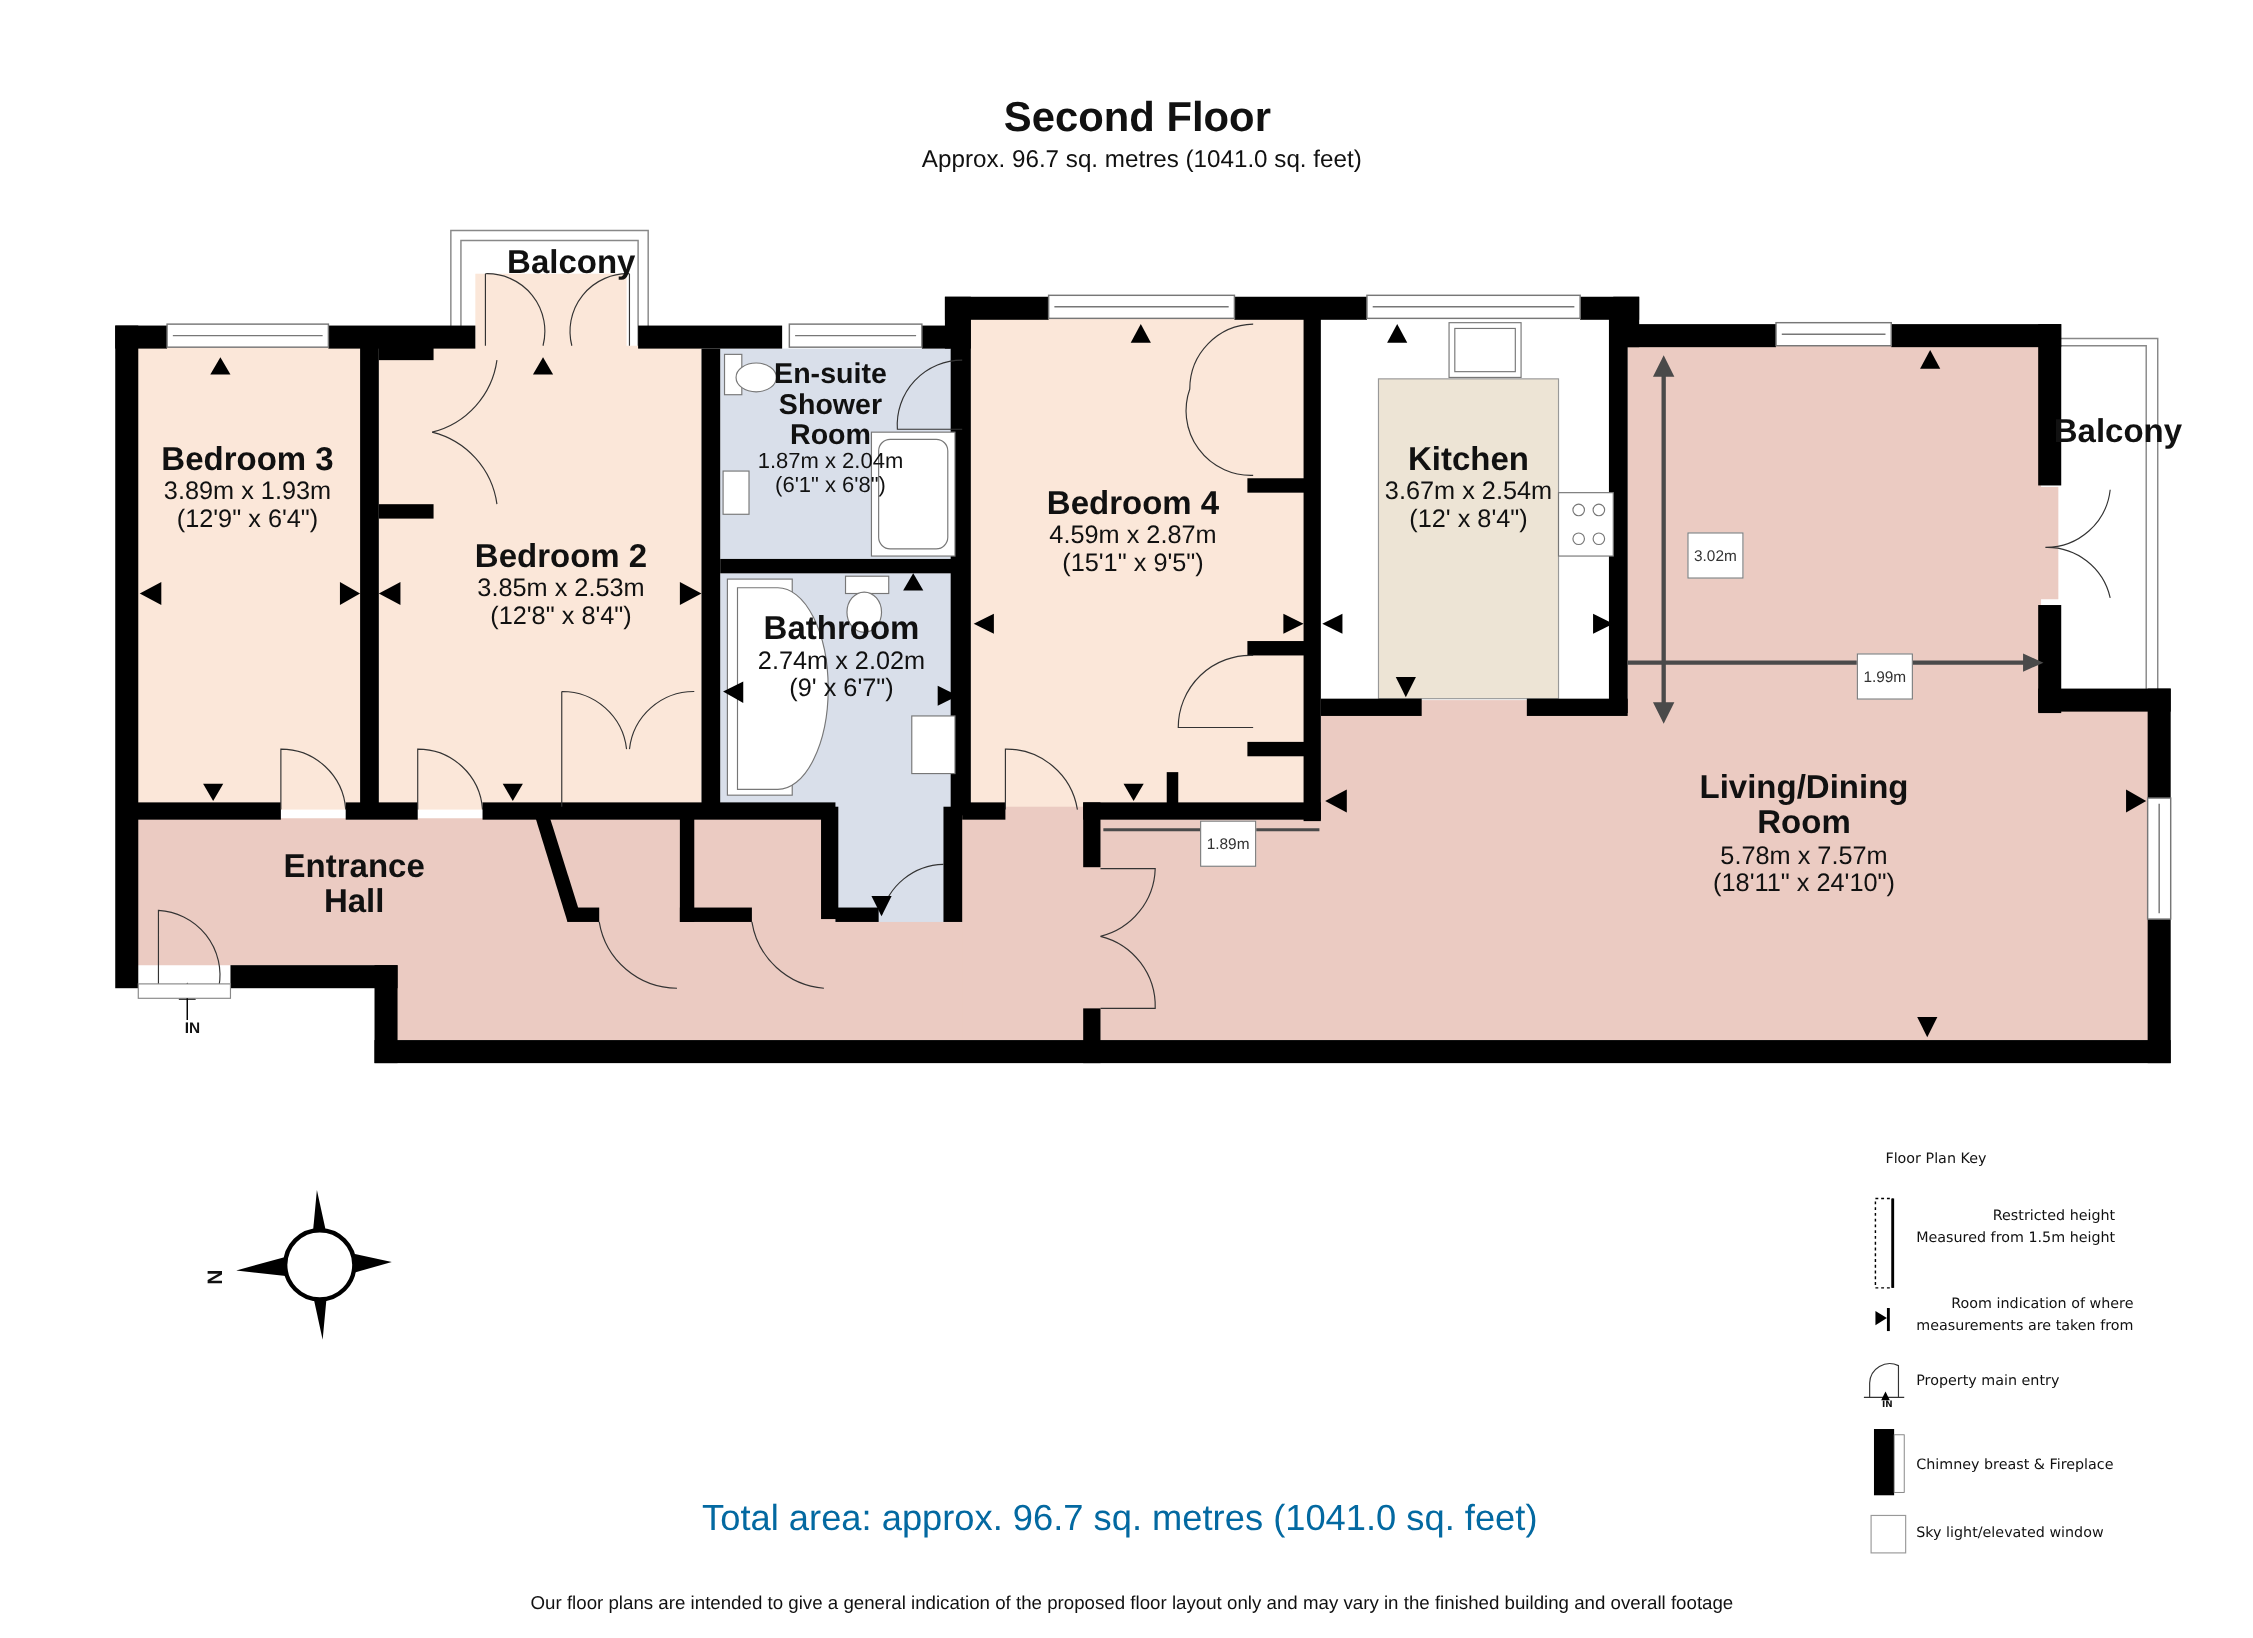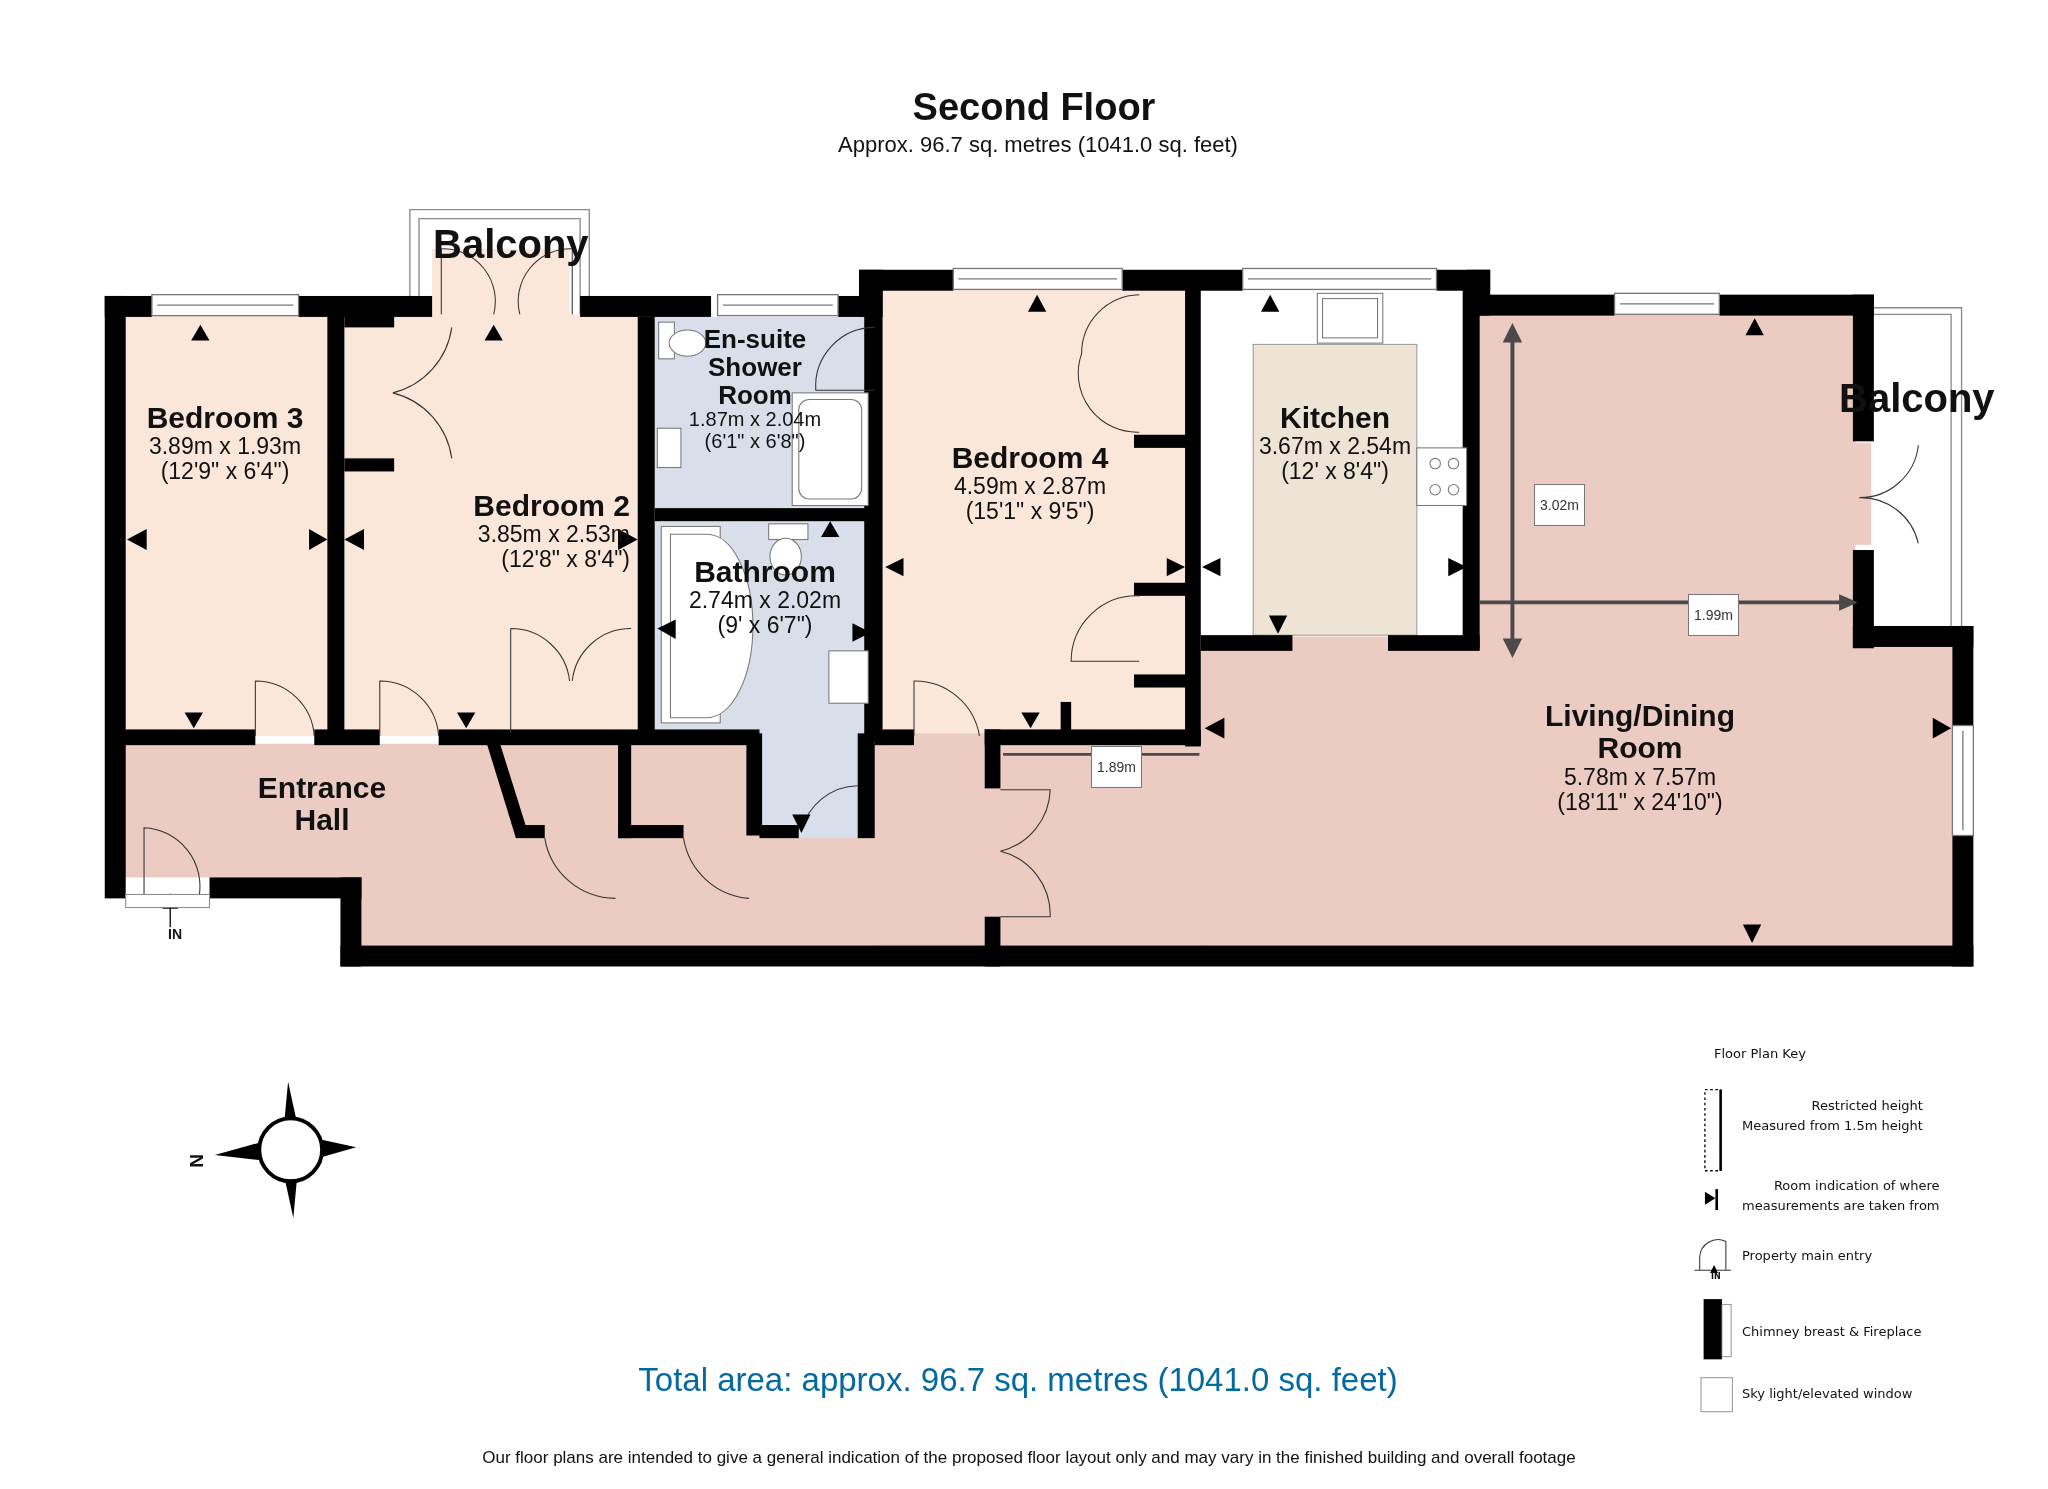--- a/index.html
+++ b/index.html
@@ -7,21 +7,21 @@
   #plan { position: absolute; left: 0; top: 0; width: 2048px; height: 1489px; }
   .title { position: absolute; left: 0; width: 2068px; text-align: center; top: 86px; font-weight: bold; font-size: 38px; color: #111; }
   .subtitle { position: absolute; left: 0; width: 2076px; text-align: center; top: 132px; font-size: 22px; color: #111; }
   .total { position: absolute; left: 0; width: 2036px; text-align: center; top: 1361px; font-size: 33px; color: #0369a1; }
   .disclaimer { position: absolute; left: 0; width: 2058px; text-align: center; top: 1448px; font-size: 17px; color: #111; }
   .room-label { position: absolute; text-align: center; color: #111; line-height: 1.08; }
   .room-label .name { font-weight: bold; font-size: 30px; display: block; }
   .room-label .dim { font-size: 23px; display: block; }
   .room-label.small .name { font-size: 26px; }
   .room-label.small .dim { font-size: 20px; }
-  .balcony-label { position: absolute; font-weight: bold; font-size: 40px; color: #111; }
+  .balcony-label { position: absolute; font-weight: bold; font-size: 30px; color: #111; margin-left: 28px; }
   .meas { position: absolute; background: #fff; border: 1px solid #777; font-size: 14px; padding: 12px 5px; color: #333; margin-left: 48px; }
   .key { position: absolute; left: 1700px; top: 1046px; width: 340px; font-family: "DejaVu Sans", sans-serif; color: #111; }
   .key .key-title { font-weight: normal; font-size: 13px; margin-left: 14px; }
   .key .key-item { position: absolute; left: 0; width: 340px; height: 60px; text-align: right; }
   .key .key-text { position: absolute; left: 42px; font-size: 13px; line-height: 20px; }
   .in-label { position: absolute; font-weight: bold; font-size: 14px; color: #111; }
   .compass-n { position: absolute; font-weight: bold; font-size: 19px; color: #111; }
 </style>
 </head>
 <body>
@@ -227,21 +227,21 @@
     <rect x="1315" y="996" width="7" height="40" fill="#fff" stroke="#777" stroke-width="0.6"></rect>
     <rect x="1299" y="1052" width="24" height="26" fill="#fff" stroke="#999" stroke-width="0.8"></rect>
   </g>
 </svg>
 
 <div class="room-label" style="left:110px; top:402px; width:230px;">
   <span class="name">Bedroom 3</span>
   <span class="dim">3.89m x 1.93m</span>
   <span class="dim">(12'9" x 6'4")</span>
 </div>
-<div class="room-label" style="left:390px; top:490px; width:240px;text-align:right;">
+<div class="room-label" style="left:390px; top:490px; width:240px;">
   <span class="name">Bedroom 2</span>
   <span class="dim">3.85m x 2.53m</span>
   <span class="dim">(12'8" x 8'4")</span>
 </div>
 <div class="room-label small" style="left:660px; top:325px; width:190px;">
   <span class="name">En-suite</span>
   <span class="name">Shower</span>
   <span class="name">Room</span>
   <span class="dim">1.87m x 2.04m</span>
   <span class="dim">(6'1" x 6'8")</span>

